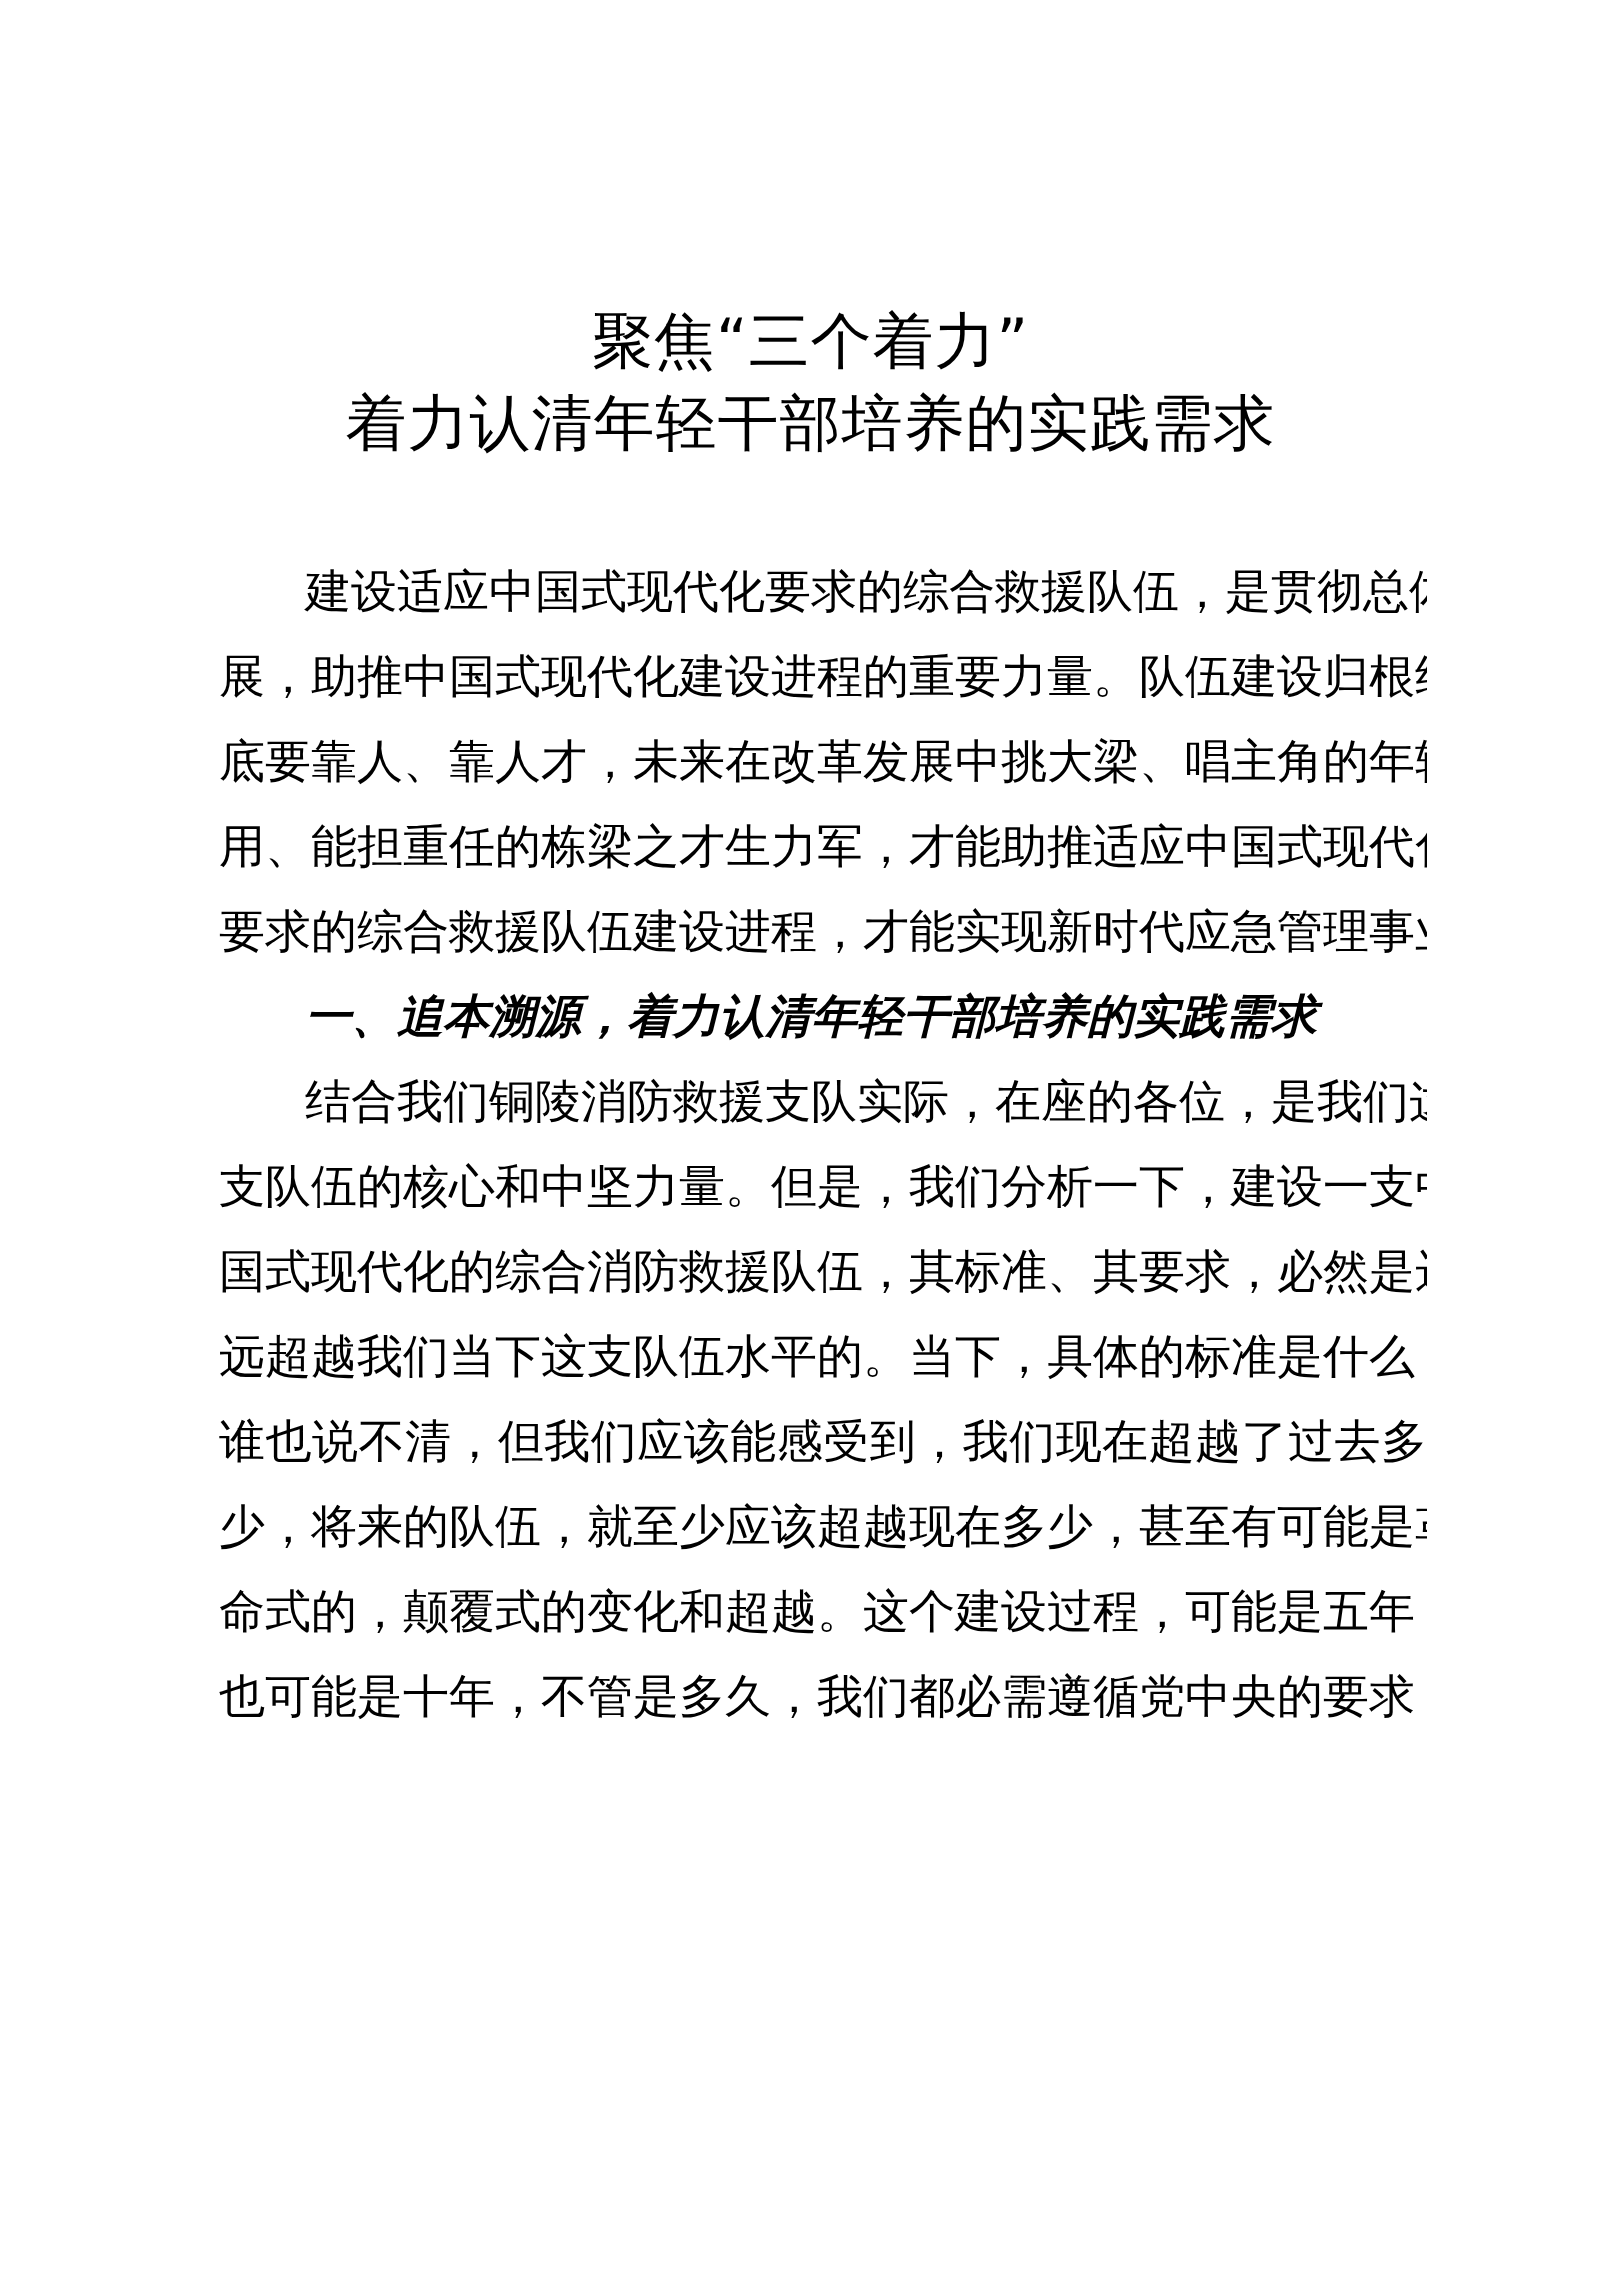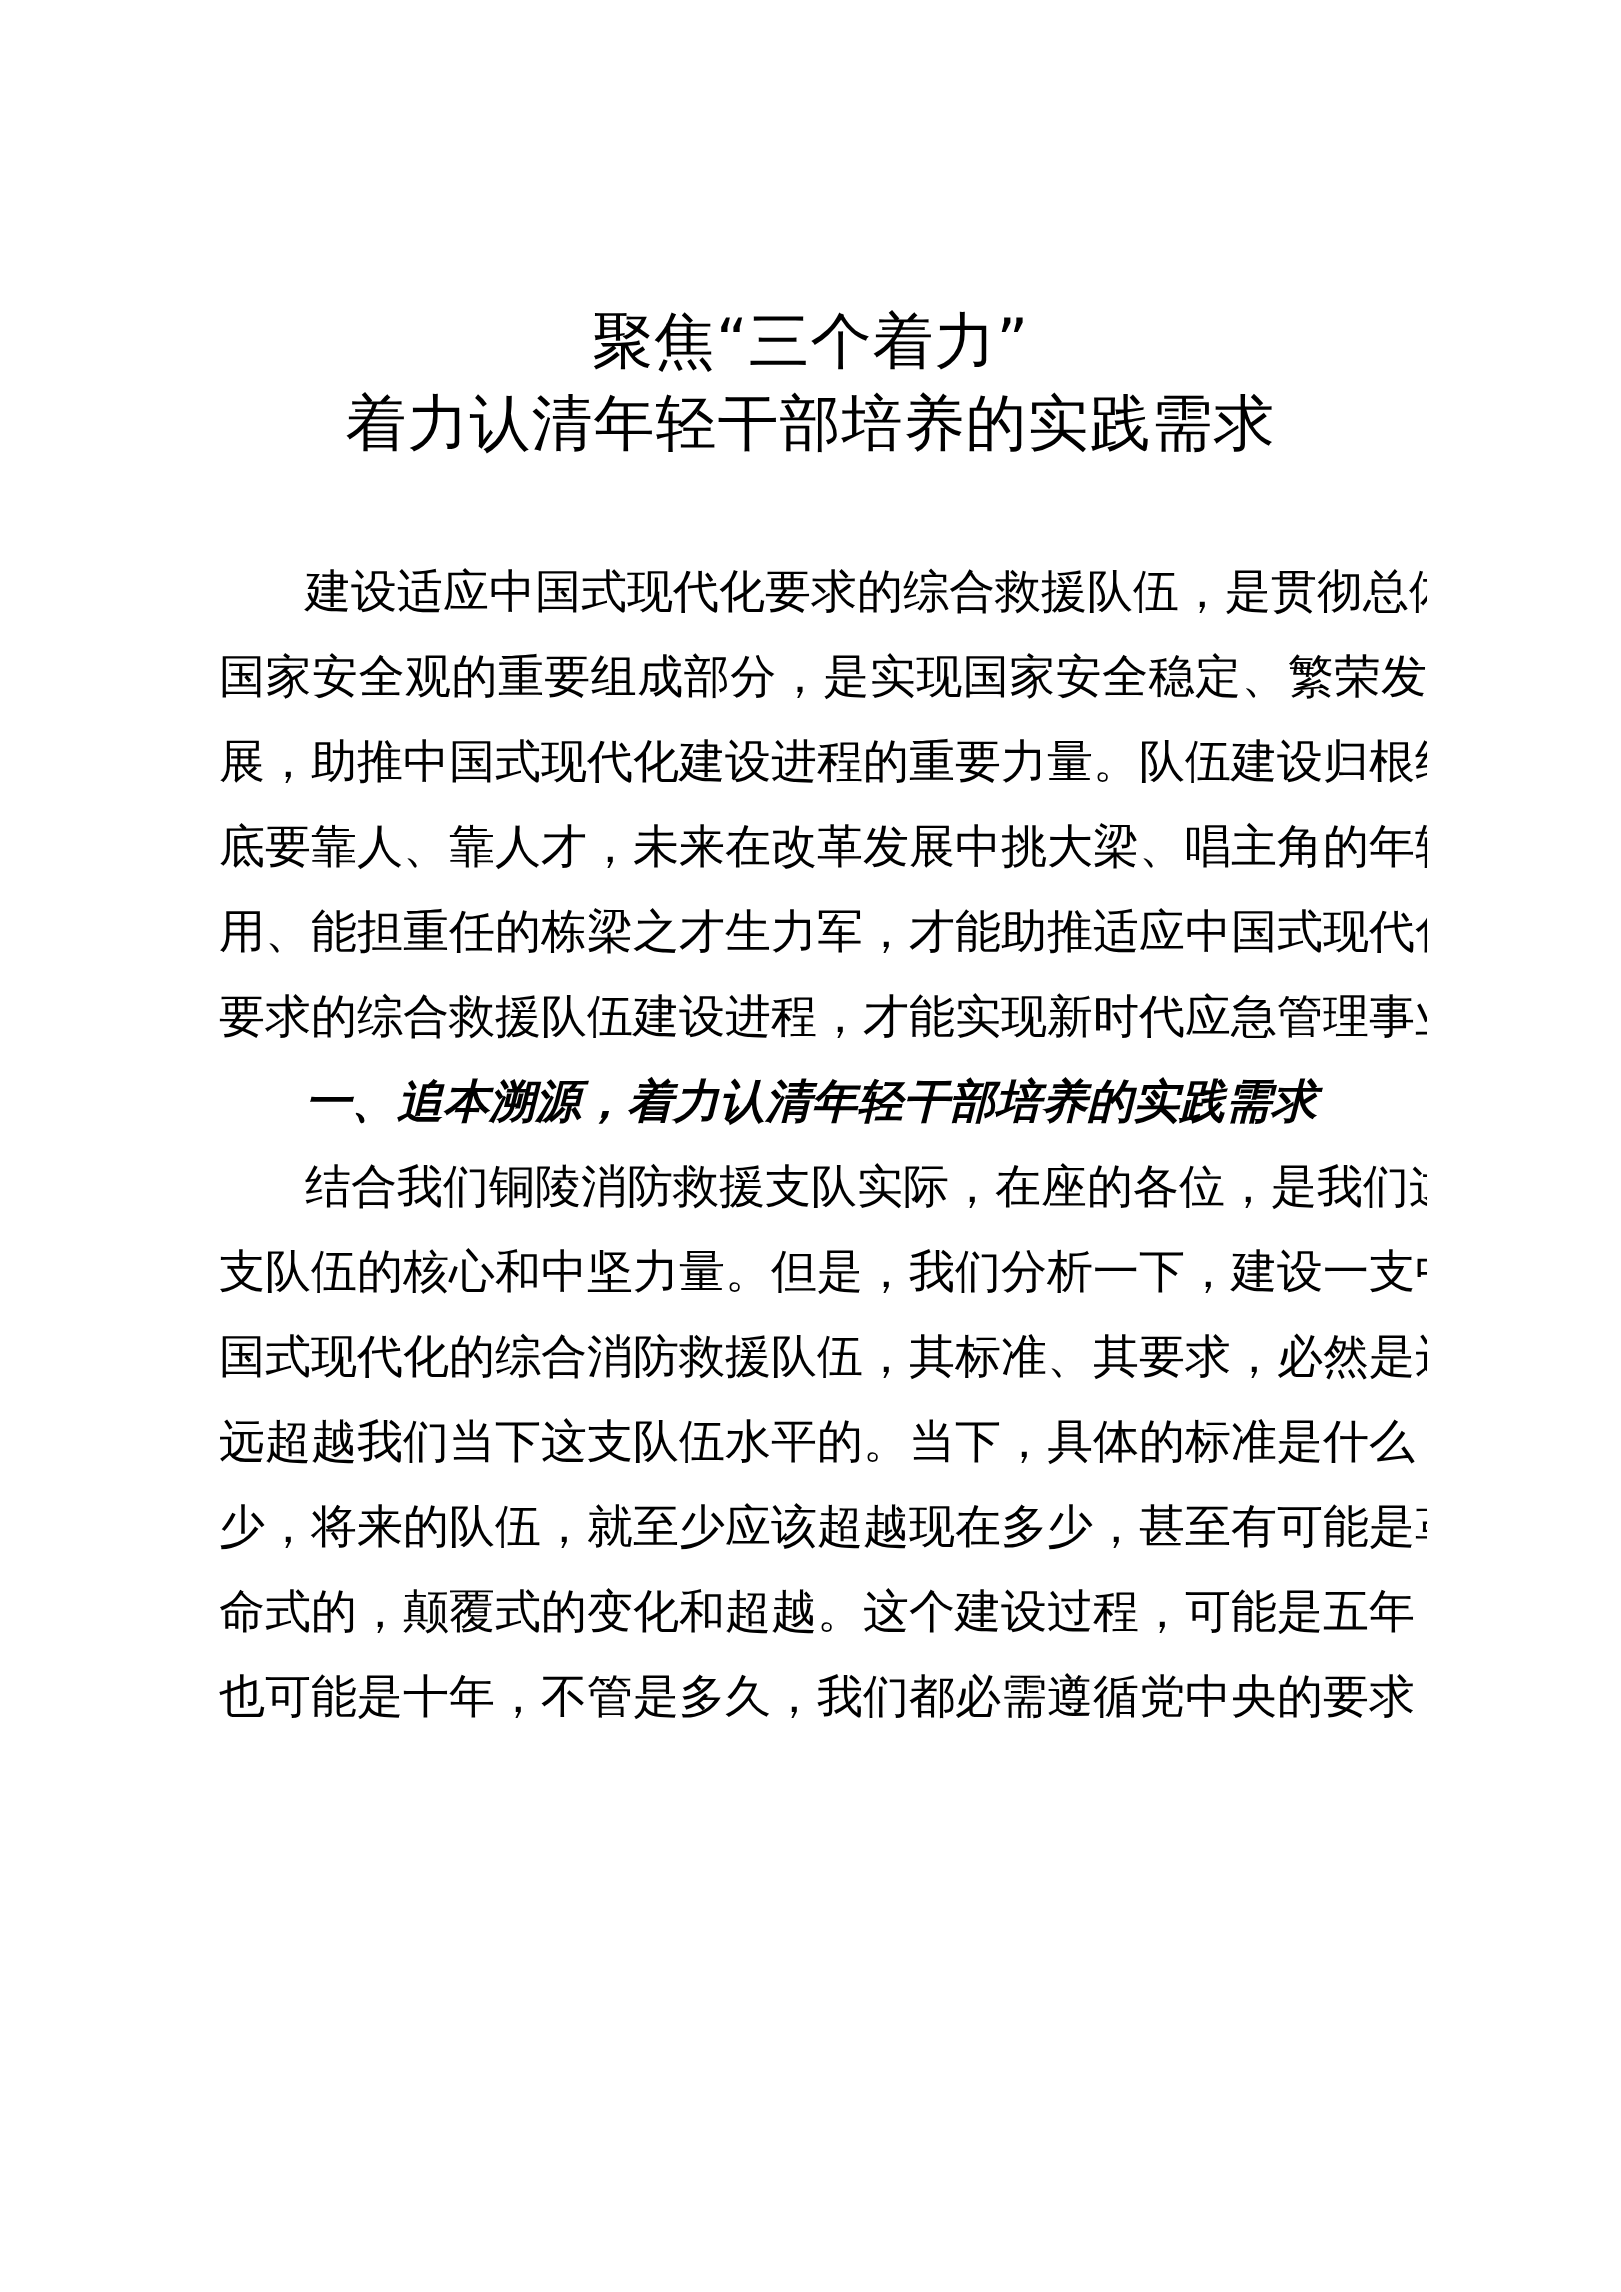--- a/index.html
+++ b/index.html
@@ -19,28 +19,28 @@
 </style>
 </head>
 <body>
 
 <div class="page">
   <div class="title t1">聚焦“三个着力”</div>
   <div class="title t2">着力认清年轻干部培养的实践需求</div>
 
   <div class="body">
     <div class="line indent">建设适应中国式现代化要求的综合救援队伍，是贯彻总体</div>
-    <div class="line">国家安全观的重要组成部分，是实现国家安全稳定、繁荣发</div>
     <div class="line">展，助推中国式现代化建设进程的重要力量。队伍建设归根结</div>
     <div class="line">底要靠人、靠人才，未来在改革发展中挑大梁、唱主角的年轻</div>
     <div class="line">用、能担重任的栋梁之才生力军，才能助推适应中国式现代化</div>
     <div class="line">要求的综合救援队伍建设进程，才能实现新时代应急管理事业</div>
     <div class="line indent heading">一、追本溯源，着力认清年轻干部培养的实践需求</div>
     <div class="line indent">结合我们铜陵消防救援支队实际，在座的各位，是我们这</div>
     <div class="line">支队伍的核心和中坚力量。但是，我们分析一下，建设一支中</div>
     <div class="line">国式现代化的综合消防救援队伍，其标准、其要求，必然是远</div>
     <div class="line">远超越我们当下这支队伍水平的。当下，具体的标准是什么，</div>
+    <div class="line">谁也说不清，但我们应该能感受到，我们现在超越了过去多</div>
     <div class="line">少，将来的队伍，就至少应该超越现在多少，甚至有可能是革</div>
     <div class="line">命式的，颠覆式的变化和超越。这个建设过程，可能是五年，</div>
     <div class="line">也可能是十年，不管是多久，我们都必需遵循党中央的要求，</div>
   </div>
 </div>
 
 
 </body></html>

